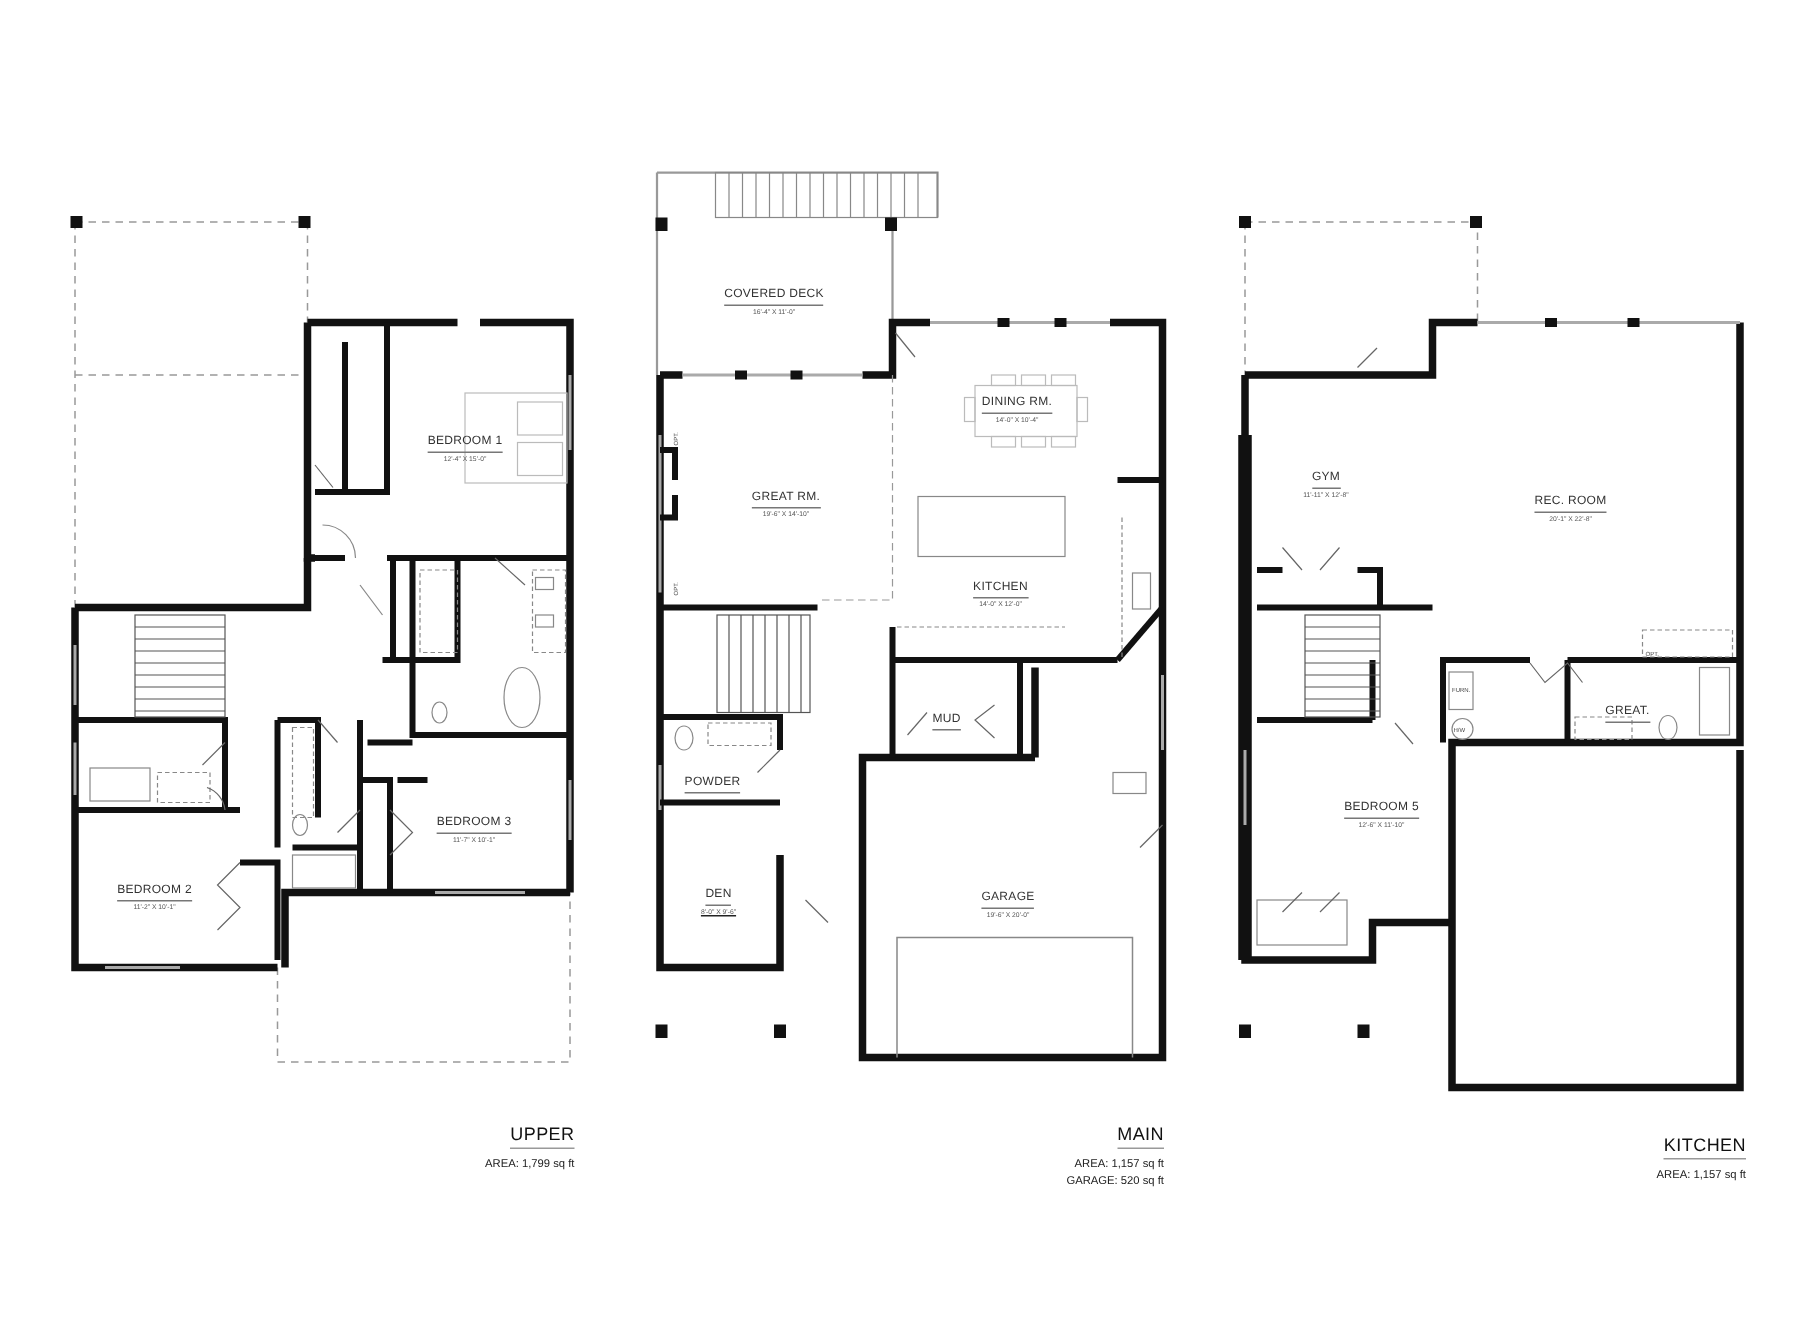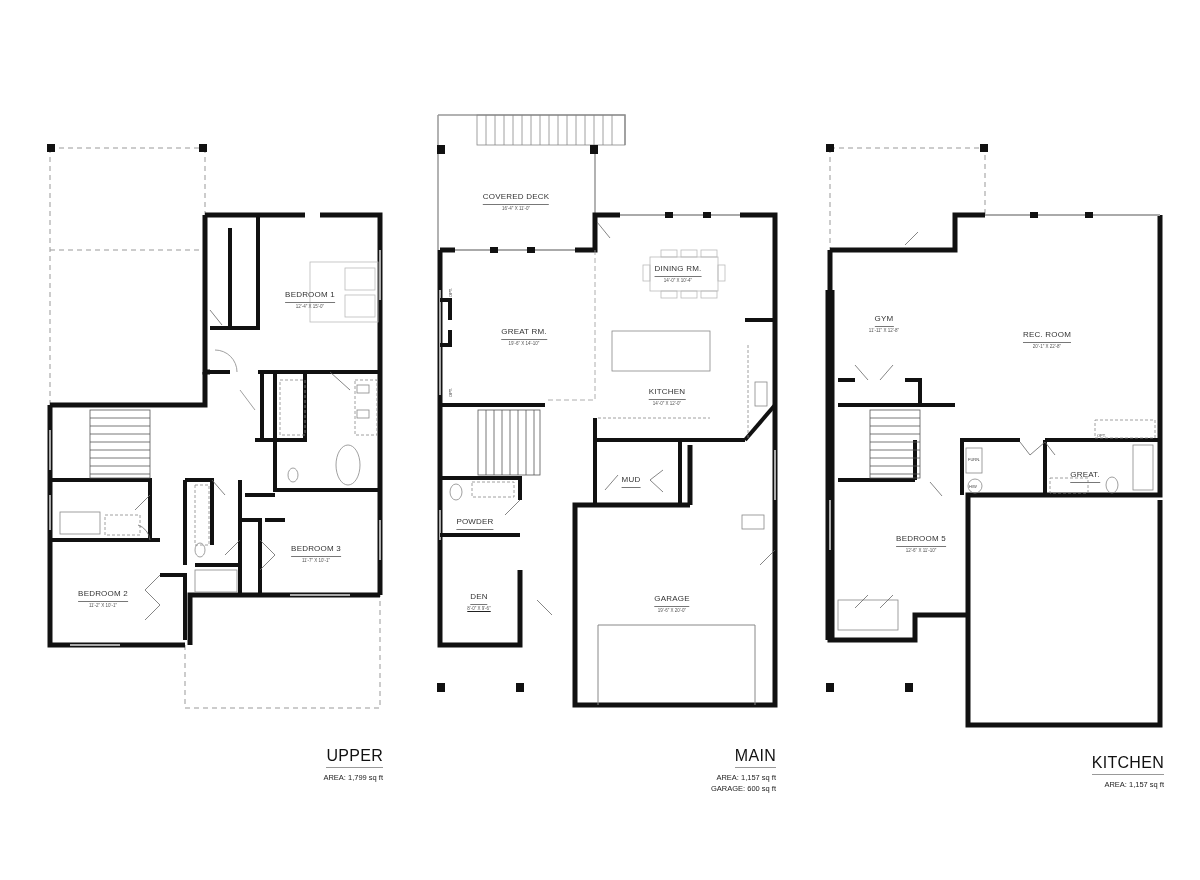--- a/index.html
+++ b/index.html
@@ -3,21 +3,21 @@
 <meta charset="utf-8">
 <style>
   html,body{margin:0;padding:0;background:#ffffff;}
   body{width:1200px;height:880px;position:relative;overflow:hidden;font-family:"Liberation Sans",sans-serif;color:#222;}
   svg.plan{position:absolute;left:0;top:0;width:1200px;height:880px;}
   .room{position:absolute;text-align:center;transform:translateX(-50%);white-space:nowrap;}
   .room .name{font-size:8px;letter-spacing:0.2px;color:#333;border-bottom:1px solid #777;padding-bottom:3px;display:inline-block;}
   .room .dim{font-size:4.5px;color:#555;margin-top:1px;}
   .tag{position:absolute;font-size:4px;color:#444;}
   .floor-title{position:absolute;text-align:right;}
-  .floor-title .title{font-size:16px;color:#111;letter-spacing:0.3px;border-bottom:1.5px solid #999;padding-bottom:2px;display:inline-block;}
+  .floor-title .title{font-size:12px;color:#111;letter-spacing:0.3px;border-bottom:1.5px solid #999;padding-bottom:2px;display:inline-block;}
   .floor-title .line{font-size:7.5px;color:#222;margin-top:4px;line-height:11px;}
 </style>
 </head>
 <body>
 
 <svg class="plan" viewBox="0 0 1200 880" xmlns="http://www.w3.org/2000/svg">
 
   <g>
 
     <g fill="none" stroke="#999" stroke-width="1" stroke-dasharray="5,4">
@@ -341,18 +341,18 @@
 <div class="tag" style="left:969px;top:484px;">H/W</div>
 <div class="tag" style="left:1097px;top:433px;">OPT.</div>
 
 <div class="floor-title" style="right:817px;top:747px;">
   <div class="title">UPPER</div>
   <div class="line">AREA: 1,799 sq ft</div>
 </div>
 <div class="floor-title" style="right:424px;top:747px;">
   <div class="title">MAIN</div>
   <div class="line">AREA: 1,157 sq ft</div>
-  <div class="line" style="margin-top:0;">GARAGE: 600 sq ft</div>
+  <div class="line" style="margin-top:0;">GARAGE: 520 sq ft</div>
 </div>
 <div class="floor-title" style="right:36px;top:754px;">
   <div class="title">KITCHEN</div>
   <div class="line">AREA: 1,157 sq ft</div>
 </div>
 
 </body></html>

